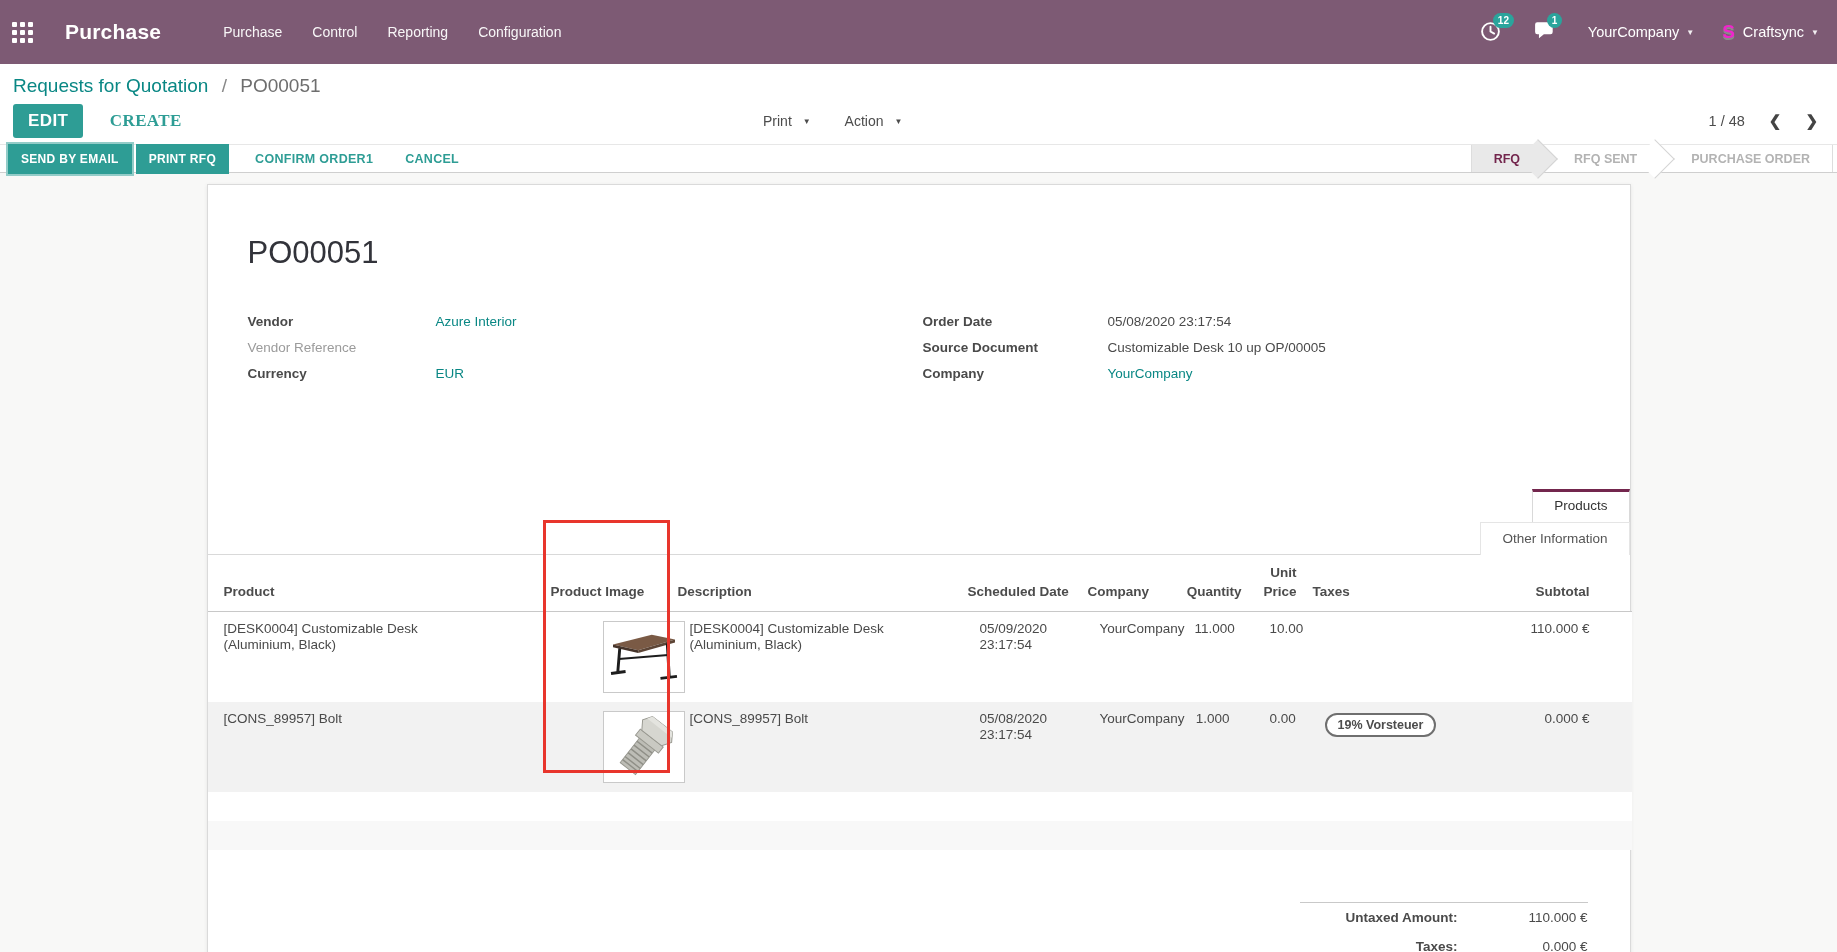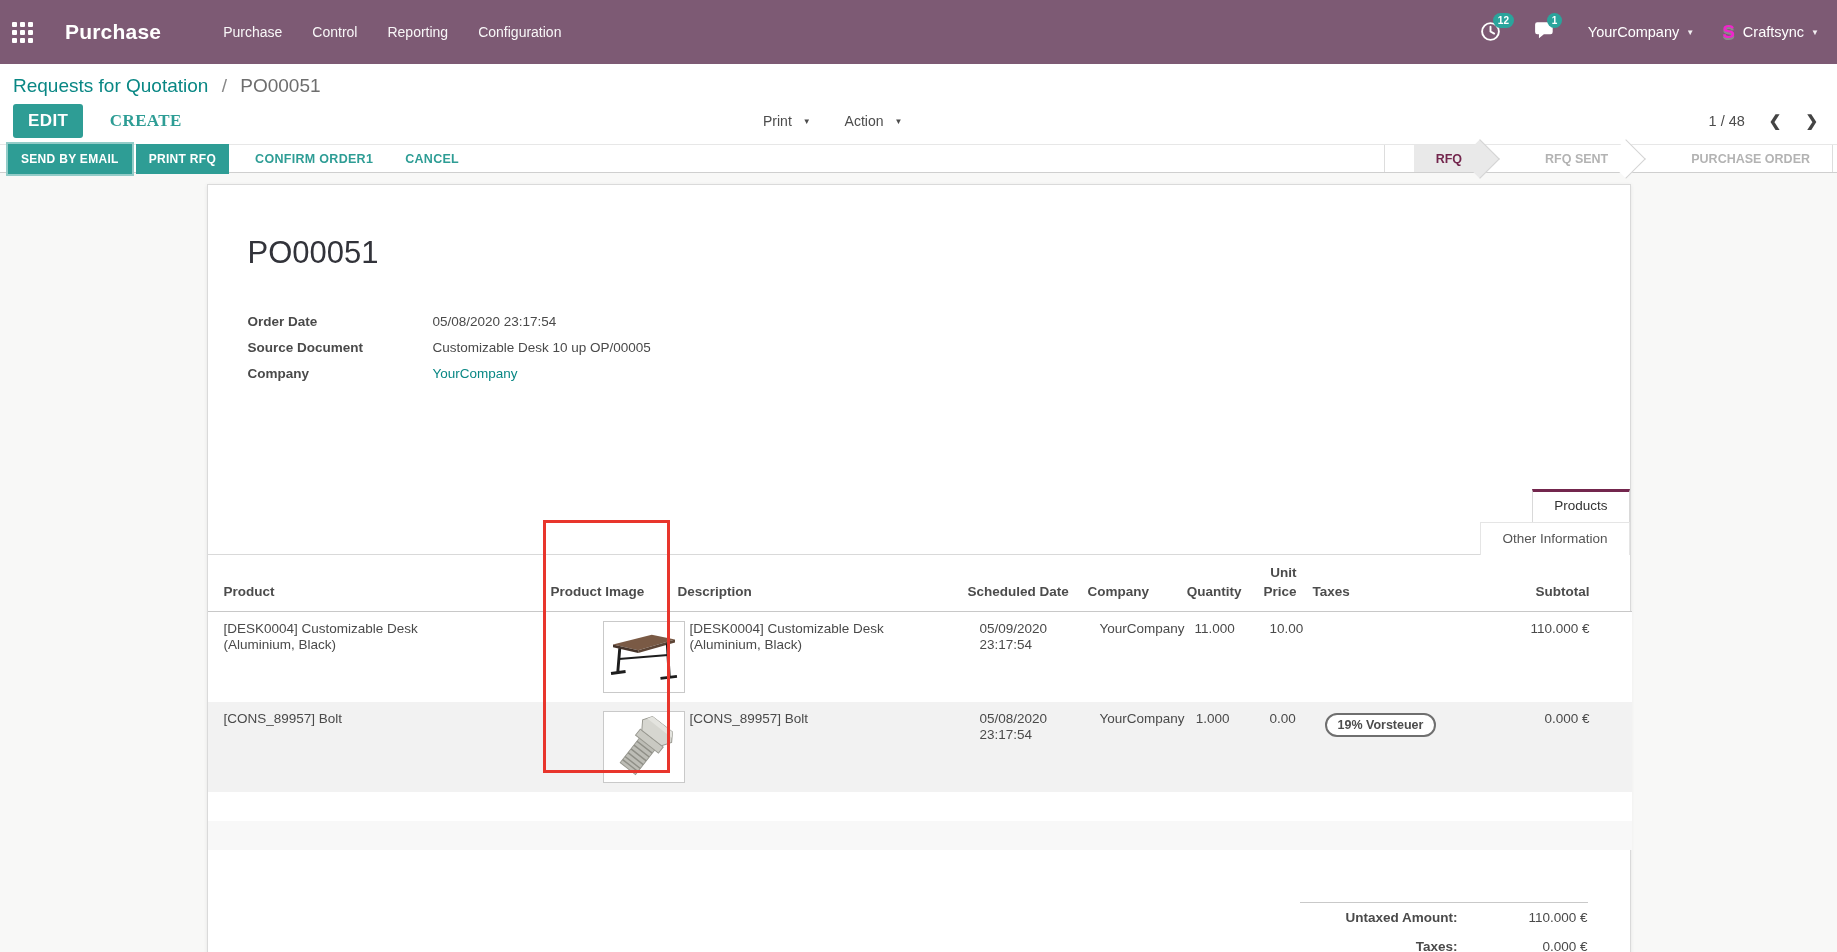--- a/index.html
+++ b/index.html
@@ -54,21 +54,21 @@
     display:flex; align-items:center; padding-left:8px;
   }
   .sb-btn { background:var(--teal,#2e9d95); color:#fff; font-size:12px; font-weight:700; padding:8px 13px; border:none; letter-spacing:.3px; }
   .sb-btn.focused { outline:2px solid #93ccc8; }
   .sb-btn + .sb-btn { margin-left:4px; }
   .sb-link { background:none; border:none; color:var(--teal,#2e9d95); font-size:12.5px; font-weight:700; margin-left:20px; letter-spacing:.3px; }
   .status-steps {
     margin-left:auto; display:flex; align-self:stretch; align-items:stretch;
     border-left:1px solid #ddd; border-right:1px solid #ddd; margin-right:4px;
   }
-  .step { position:relative; display:flex; align-items:center; padding:0 22px 0 32px; font-size:12.5px; font-weight:700; color:#b3b3b3; background:#fff;margin-left:29px; }
+  .step { position:relative; display:flex; align-items:center; padding:0 22px 0 32px; font-size:12.5px; font-weight:700; color:#b3b3b3; background:#fff; }
   .step:first-child { padding-left:22px; }
   .step .lbl { position:relative; z-index:2; white-space:nowrap; }
   .step:not(:last-child)::after {
     content:""; position:absolute; top:50%; right:-10px; width:27px; height:27px;
     transform:translateY(-50%) rotate(45deg);
     border-top:1px solid #d4d4d4; border-right:1px solid #d4d4d4;
     background:inherit; z-index:1;
   }
   .step:nth-child(1){ z-index:3; } .step:nth-child(2){ z-index:2; } .step:nth-child(3){ z-index:1; }
   .step.active { background:#e9e9e9; color:var(--maroon,#73264d); }
@@ -233,20 +233,34 @@
       <span class="lbl" data-interactable="false">PURCHASE ORDER</span>
     </div>
   </div>
 </div>
 
 <div class="content" data-interactable="false">
   <div class="sheet" data-interactable="false">
     <div class="sheet-pad">
       <h1 class="doc-title" data-interactable="false">PO00051</h1>
       <div class="fields">
+        <div class="fcol-left">
+          <div class="frow" data-interactable="false">
+            <span class="flabel" data-interactable="false">Vendor</span>
+            <span class="fvalue link" data-interactable="true">Azure Interior</span>
+          </div>
+          <div class="frow muted" data-interactable="false">
+            <span class="flabel" data-interactable="false">Vendor Reference</span>
+            <span class="fvalue" data-interactable="false"></span>
+          </div>
+          <div class="frow" data-interactable="false">
+            <span class="flabel" data-interactable="false">Currency</span>
+            <span class="fvalue link" data-interactable="true">EUR</span>
+          </div>
+        </div>
         <div class="fcol-right">
           <div class="frow" data-interactable="false">
             <span class="flabel" data-interactable="false">Order Date</span>
             <span class="fvalue" data-interactable="false">05/08/2020 23:17:54</span>
           </div>
           <div class="frow" data-interactable="false">
             <span class="flabel" data-interactable="false">Source Document</span>
             <span class="fvalue" data-interactable="false">Customizable Desk 10 up OP/00005</span>
           </div>
           <div class="frow" data-interactable="false">

